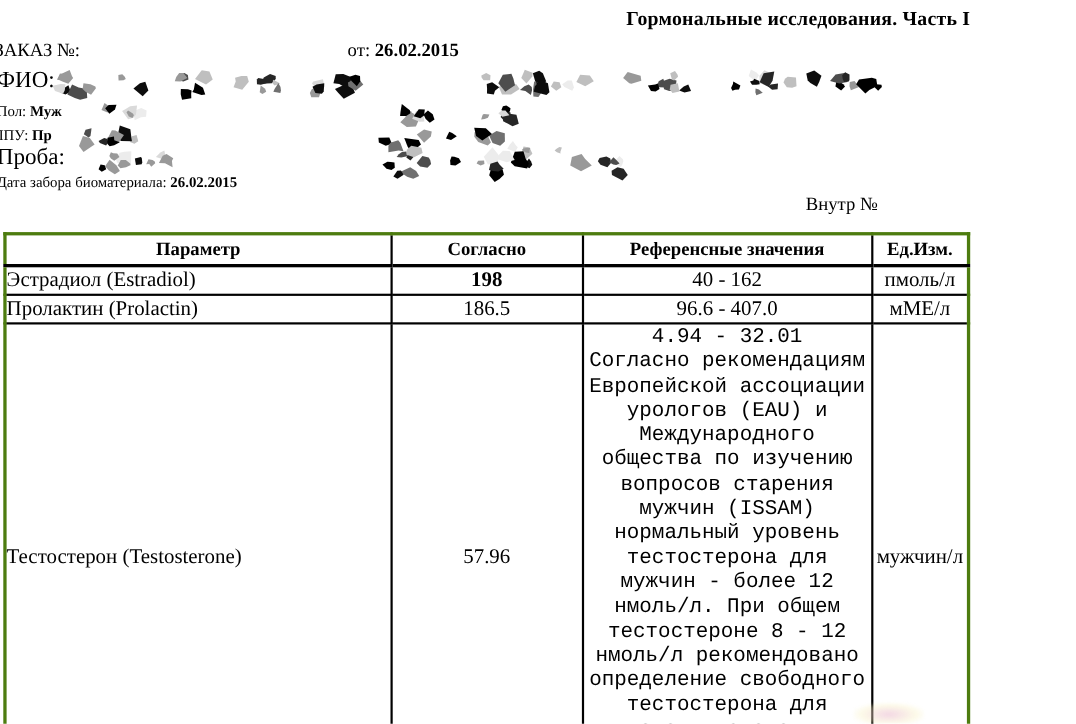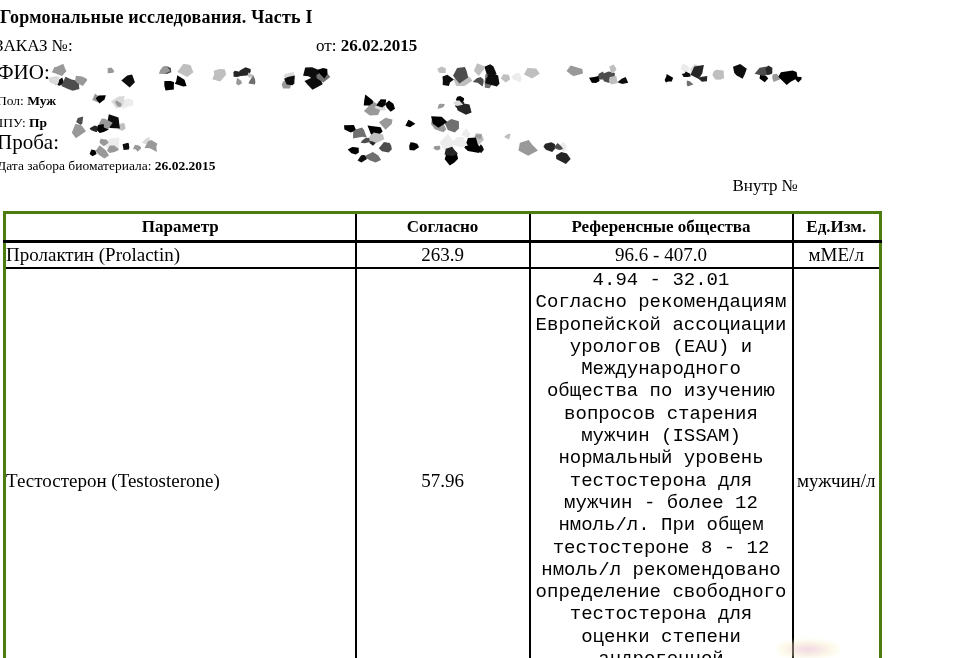--- a/index.html
+++ b/index.html
@@ -3,21 +3,21 @@
 <meta charset="utf-8">
 <style>
   html,body{margin:0;padding:0;}
   body{
     width:978px;height:658px;position:relative;overflow:hidden;
     background:#ffffff;color:#000;
     font-family:"Liberation Serif","DejaVu Serif",serif;
   }
   .abs{position:absolute;white-space:nowrap;}
   .title{
-    left:0;top:7px;width:882px;text-align:left;
+    left:0;top:7px;width:882px;text-align:right;
     font-size:18px;font-weight:bold;letter-spacing:.2px;
   }
   .order-label{left:-5px;top:36px;font-size:17px;}
   .order-date{left:316px;top:36px;font-size:17px;}
   .fio-label{left:-3px;top:60px;font-size:21px;}
   .sex-line{left:-3px;top:93px;font-size:13.5px;}
   .lpu-line{left:-6px;top:115px;font-size:13.5px;}
   .sample-label{left:-3px;top:130px;font-size:21px;}
   .collection-line{left:-3px;top:158px;font-size:13.5px;}
   .internal-label{left:0;top:176px;width:798px;text-align:right;font-size:17px;}
@@ -76,28 +76,34 @@
     <colgroup>
       <col style="width:351px">
         <col style="width:174px">
         <col style="width:263px">
         <col style="width:88px">
     </colgroup>
     <thead>
       <tr>
         <th>Параметр</th>
         <th>Согласно</th>
-        <th>Референсные общества</th>
+        <th>Референсные значения</th>
         <th>Ед.Изм.</th>
       </tr>
     </thead>
     <tbody>
       <tr>
+        <td class="param">Эстрадиол (Estradiol)</td>
+        <td class="res bold">198</td>
+        <td class="ref">40 - 162</td>
+        <td class="unit">пмоль/л</td>
+      </tr>
+      <tr>
         <td class="param">Пролактин (Prolactin)</td>
-        <td class="res">263.9</td>
+        <td class="res">186.5</td>
         <td class="ref">96.6 - 407.0</td>
         <td class="unit">мМЕ/л</td>
       </tr>
       <tr>
         <td class="param">Тестостерон (Testosterone)</td>
         <td class="res">57.96</td>
         <td class="ref ref-long">
           <div>4.94 - 32.01</div>
           <div>Согласно рекомендациям Европейской ассоциации урологов (EAU) и Международного общества по изучению вопросов старения мужчин (ISSAM) нормальный уровень тестостерона для мужчин - более 12 нмоль/л. При общем тестостероне 8 - 12 нмоль/л рекомендовано определение свободного тестостерона для оценки степени андрогенной недостаточности.</div>
         </td>

